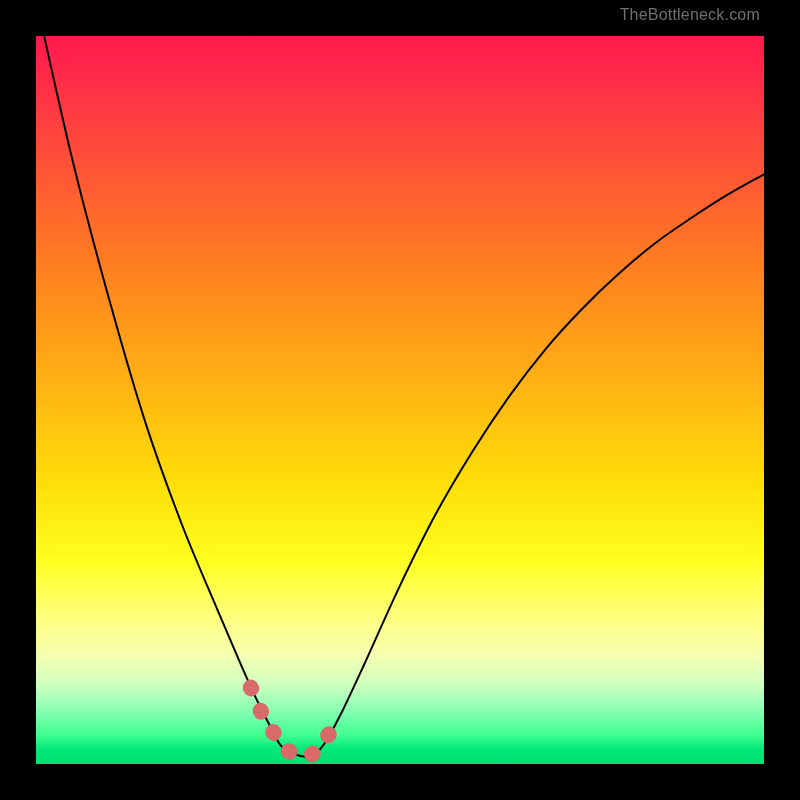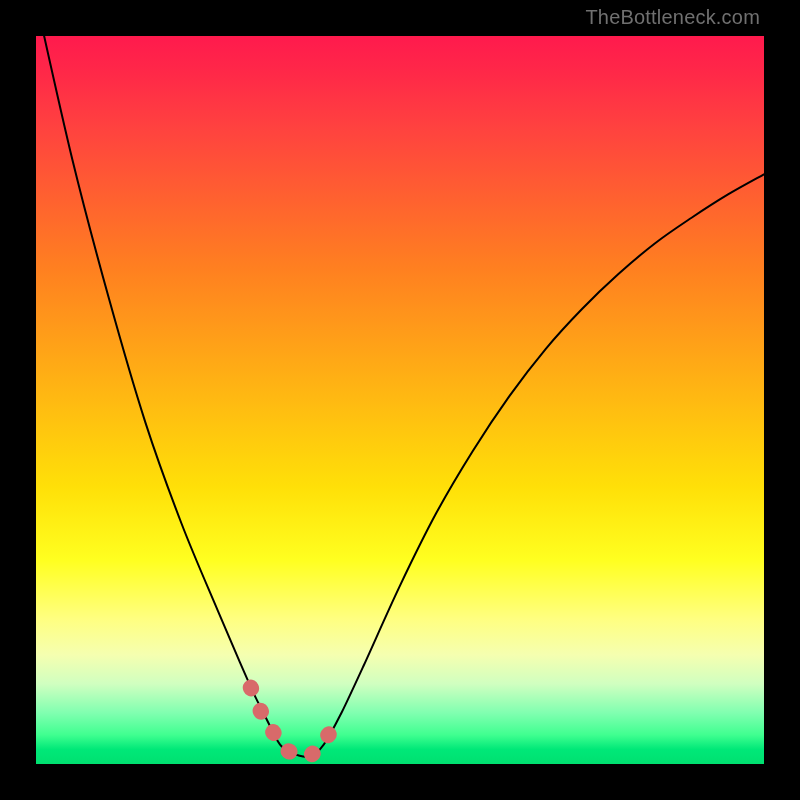--- a/index.html
+++ b/index.html
@@ -33,21 +33,21 @@
       #80ffb0 93%,
       #40ff90 96%,
       #00e878 98%,
       #00e070 100%);
   }
   .watermark {
     position: absolute;
     top: 6px;
     right: 40px;
     color: #707070;
-    font-size: 20px;
+    font-size: 16px;
     font-weight: 500;
     letter-spacing: 0.2px;
   }
   .curve-svg {
     position: absolute;
     left: 0;
     top: 0;
     width: 100%;
     height: 100%;
   }

